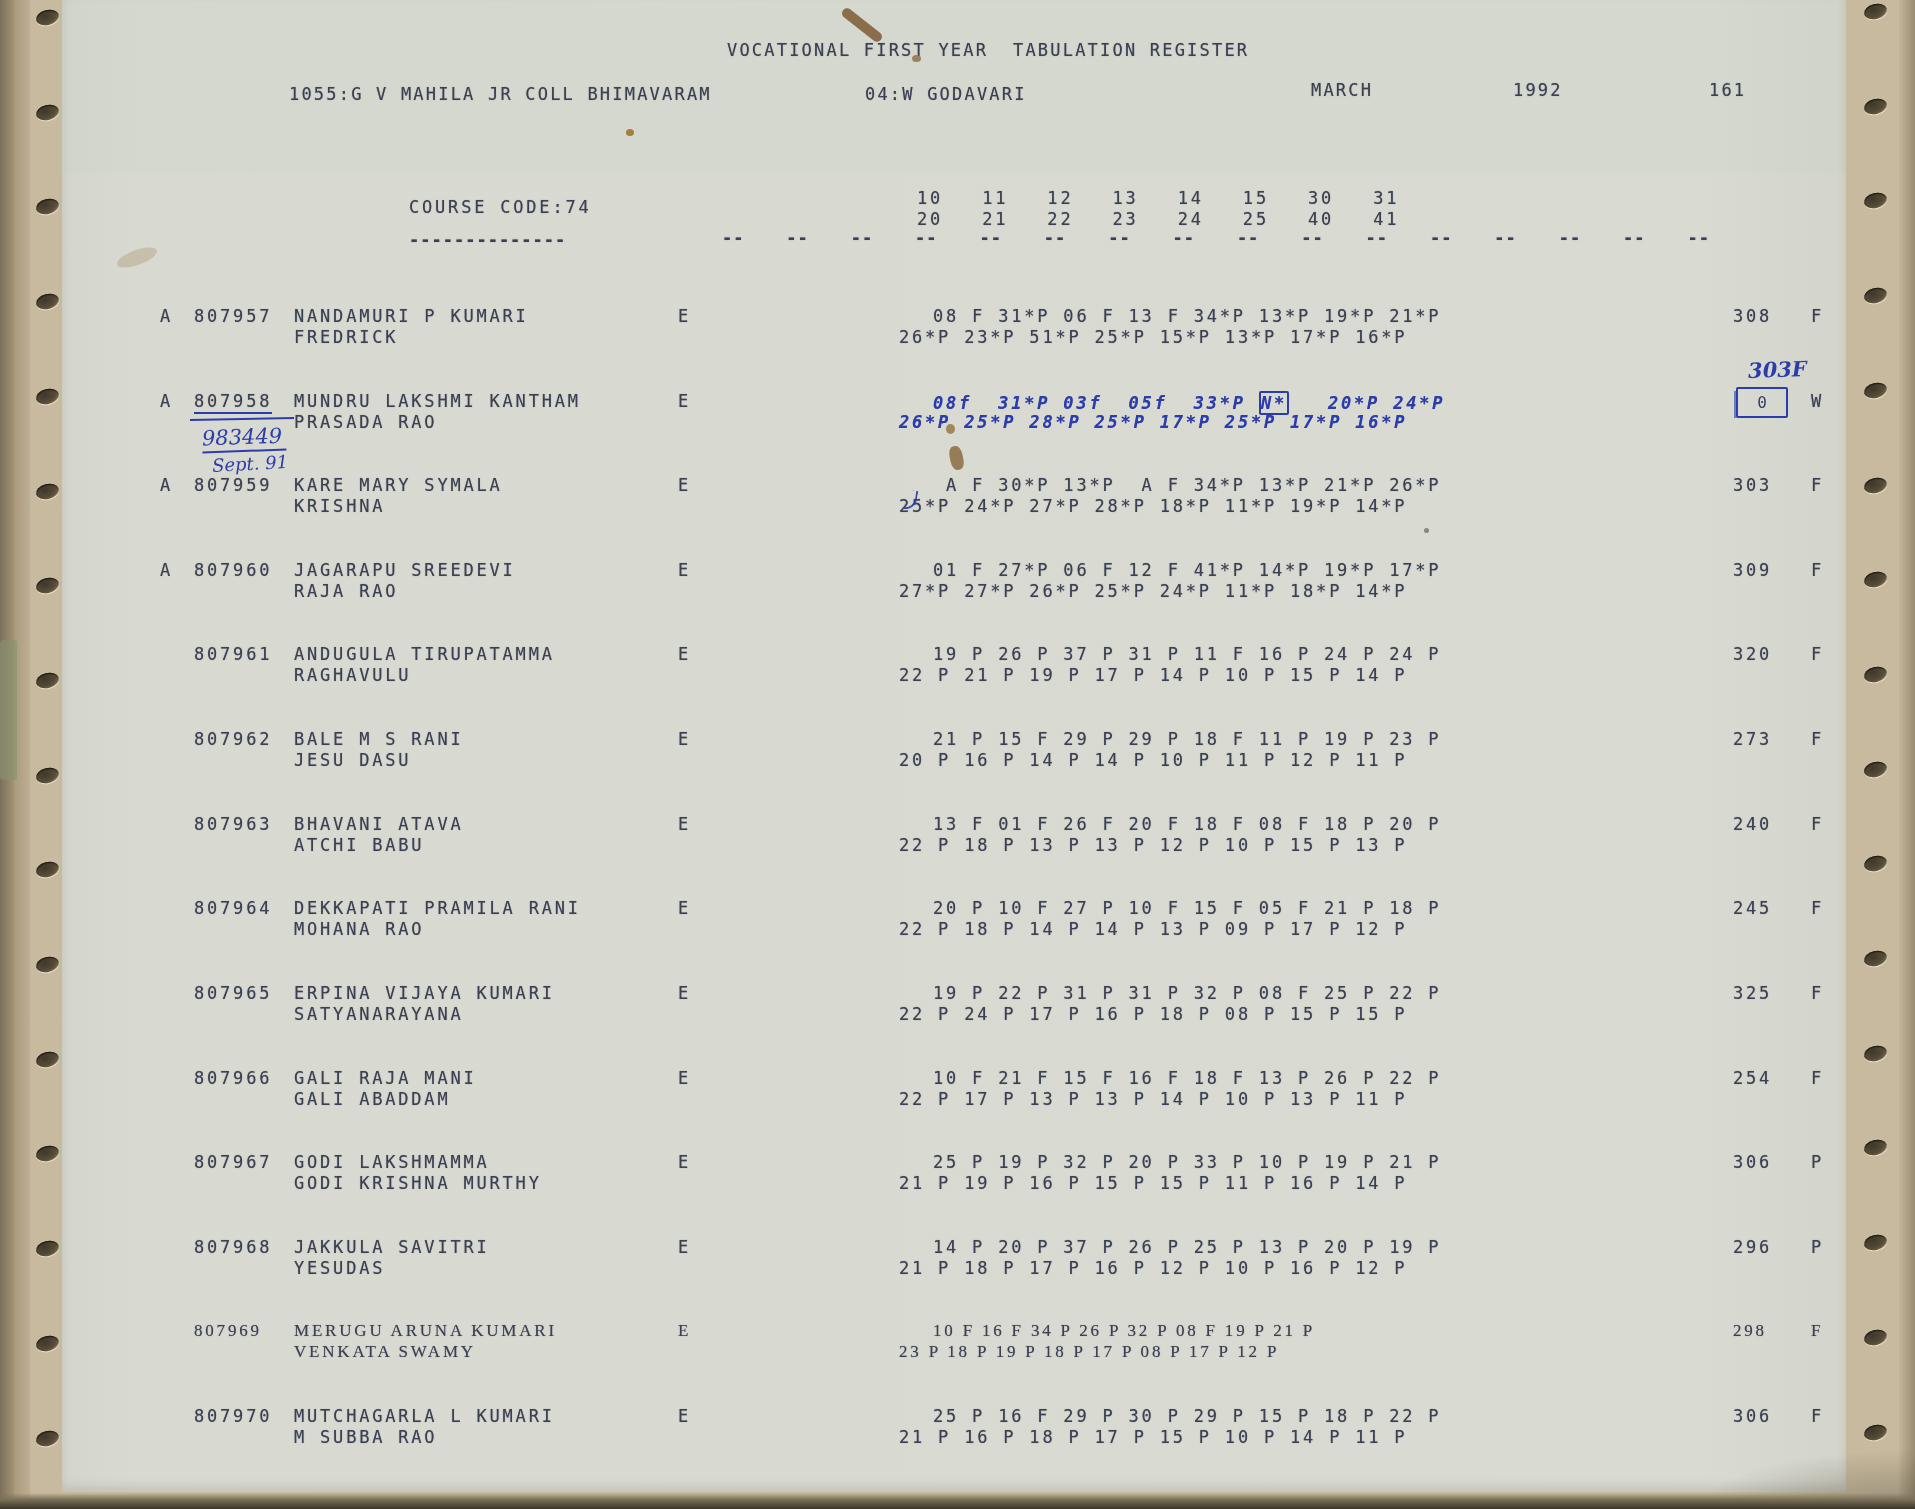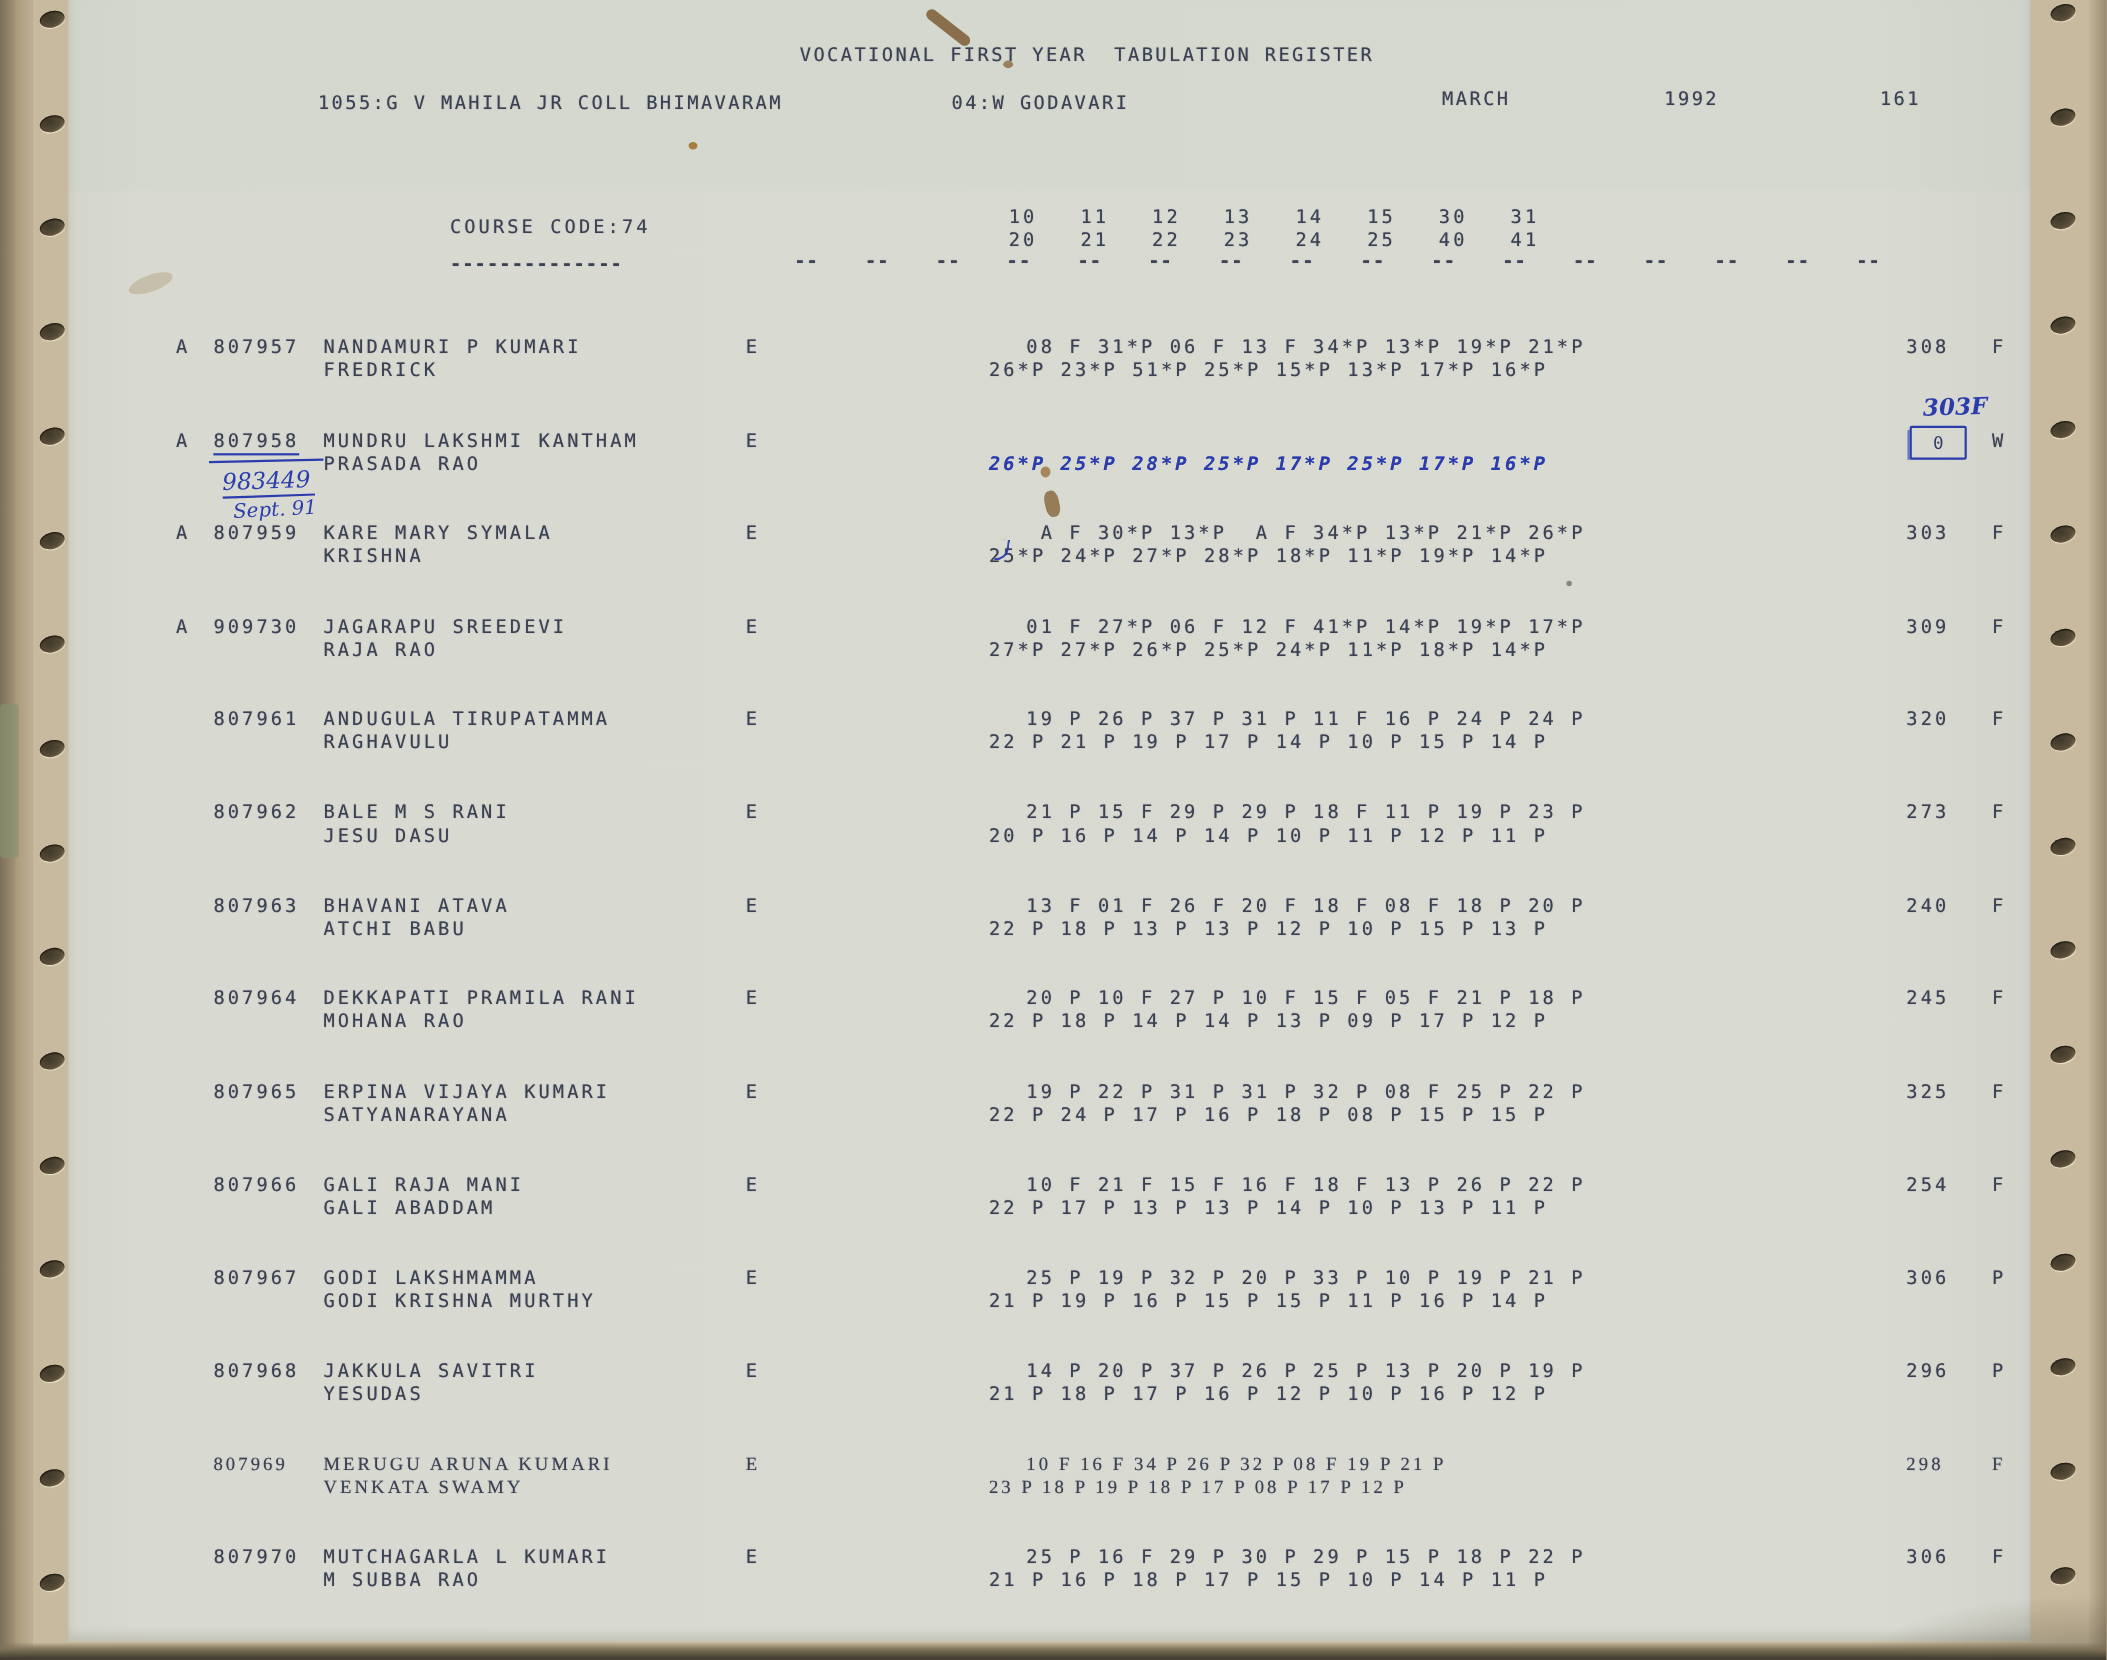--- a/index.html
+++ b/index.html
@@ -164,20 +164,21 @@
     <span class="pc marks2">26*P 23*P 51*P 25*P 15*P 13*P 17*P 16*P</span>
     <span class="pc total">308</span>
     <span class="pc result">F</span>
   </div>
       <div class="row hand-row" style="top: 391px;">
     <span class="pc flag">A</span>
     <span class="pc roll">807958</span>
     <span class="pc name1">MUNDRU LAKSHMI KANTHAM</span>
     <span class="pc name2">PRASADA RAO</span>
     <span class="pc medium">E</span>
+    <span class="pc marks1"><span>08f  31*P 03f  05f  33*P </span><span class="mbox">N*</span><span>   20*P 24*P</span></span>
     <span class="pc marks2">26*P 25*P 28*P 25*P 17*P 25*P 17*P 16*P</span>
     <span class="pc total"></span>
     <span class="pc result">W</span>
   <div class="roll-underline2"></div>
         <div class="hand roll-note1">983449</div>
         <div class="hand roll-note2">Sept. 91</div>
         <div class="hand hand-total">303F</div>
         <div class="box-total">0</div>
       </div>
       <div class="row" style="top: 475px;">
@@ -186,21 +187,21 @@
     <span class="pc name1">KARE MARY SYMALA</span>
     <span class="pc name2">KRISHNA</span>
     <span class="pc medium">E</span>
     <span class="pc marks1"> A F 30*P 13*P  A F 34*P 13*P 21*P 26*P</span>
     <span class="pc marks2">25*P 24*P 27*P 28*P 18*P 11*P 19*P 14*P</span>
     <span class="pc total">303</span>
     <span class="pc result">F</span>
   </div>
       <div class="row" style="top: 560px;">
     <span class="pc flag">A</span>
-    <span class="pc roll">909730</span>
+    <span class="pc roll">807960</span>
     <span class="pc name1">JAGARAPU SREEDEVI</span>
     <span class="pc name2">RAJA RAO</span>
     <span class="pc medium">E</span>
     <span class="pc marks1">01 F 27*P 06 F 12 F 41*P 14*P 19*P 17*P</span>
     <span class="pc marks2">27*P 27*P 26*P 25*P 24*P 11*P 18*P 14*P</span>
     <span class="pc total">309</span>
     <span class="pc result">F</span>
   </div>
       <div class="row" style="top: 644px;">
     <span class="pc flag"></span>

